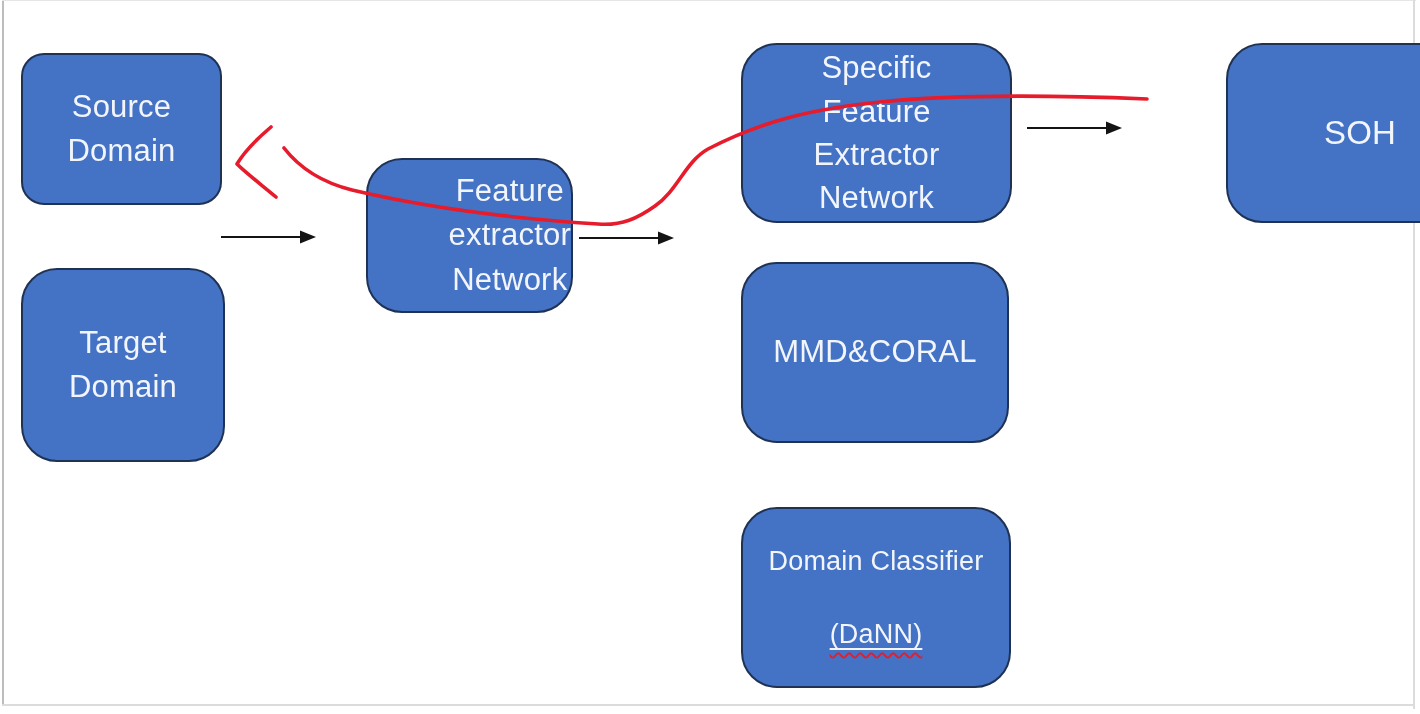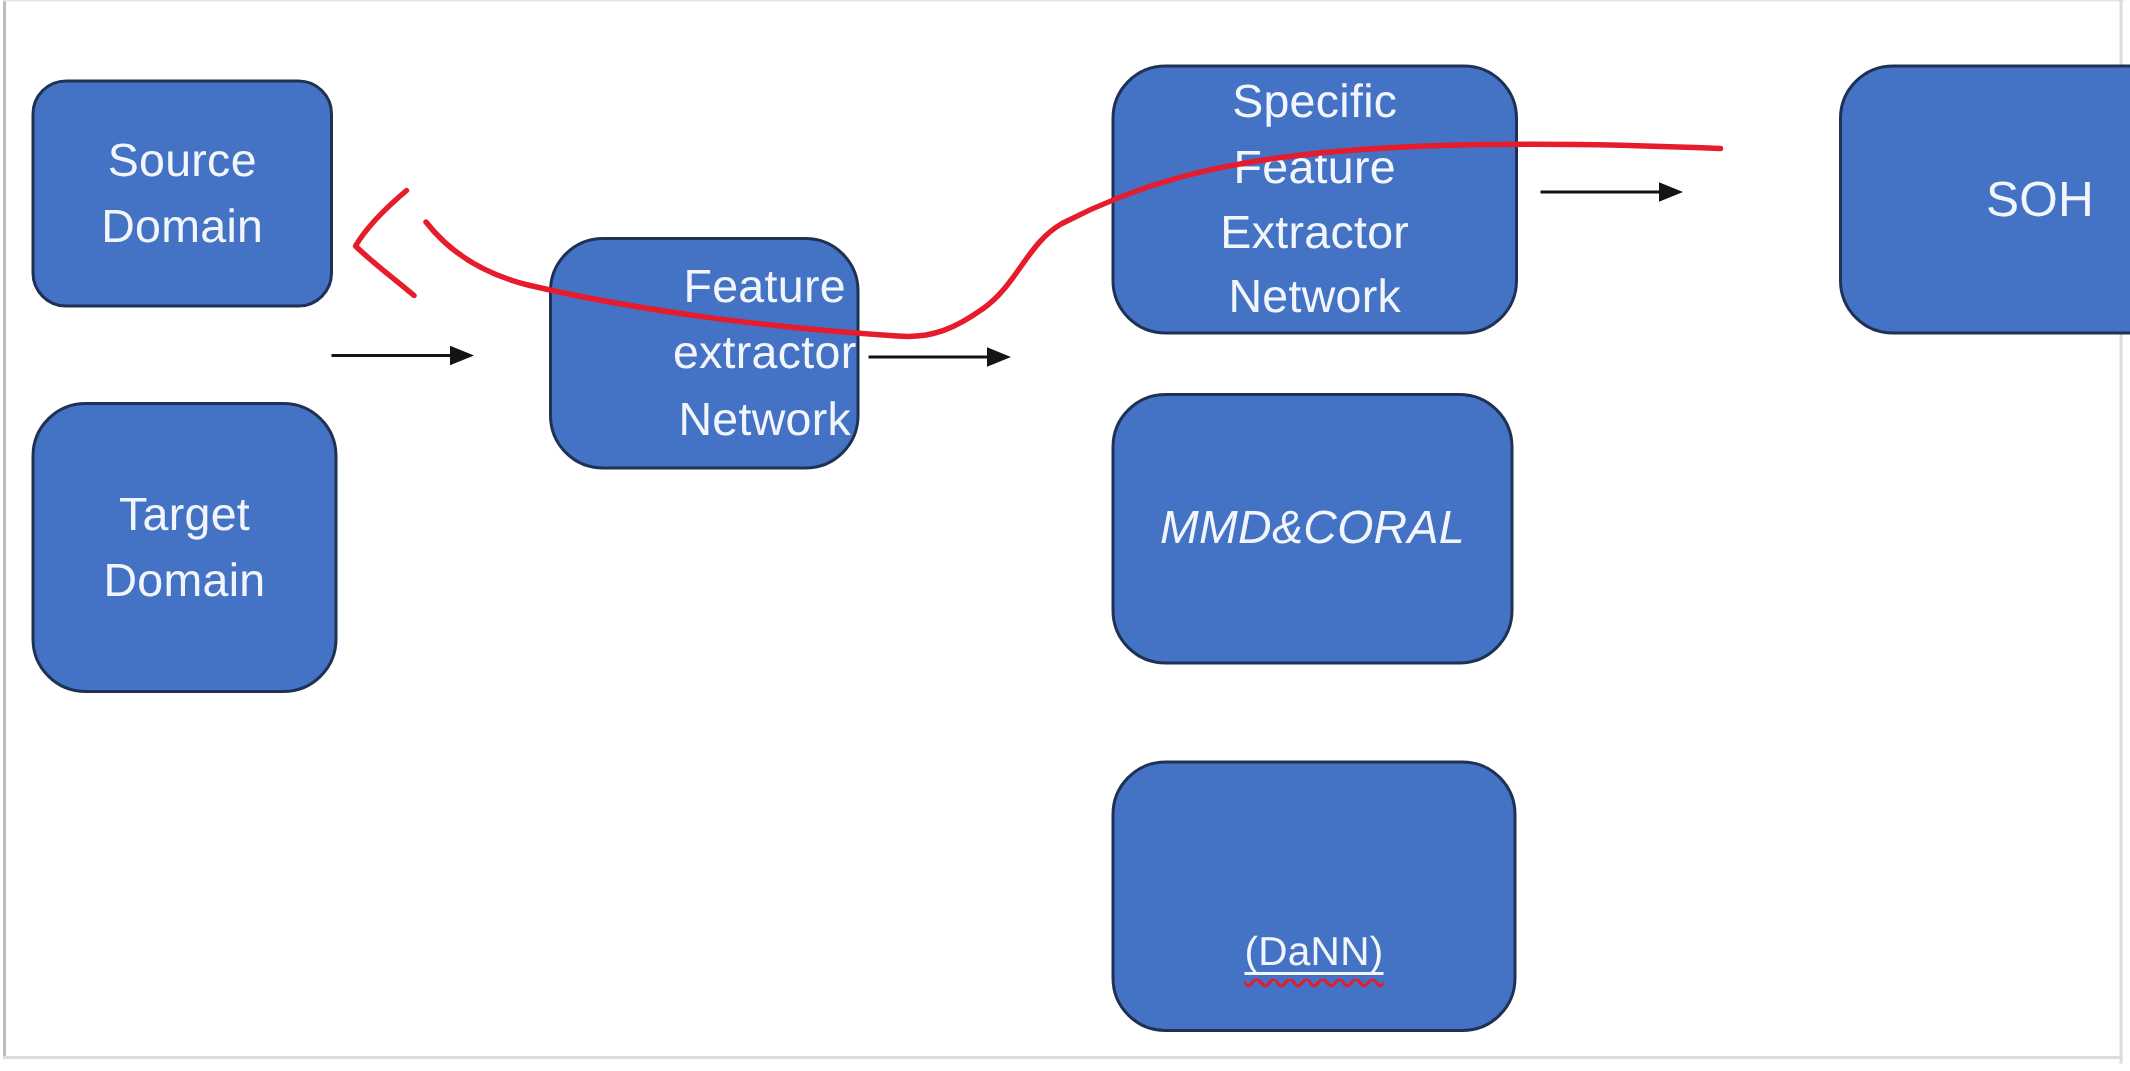--- a/index.html
+++ b/index.html
@@ -42,21 +42,21 @@
     white-space:pre-line;
     font-size:31px;
     line-height:1.42;
     letter-spacing:0.2px;
   }
   .n-source   {left:5px;   top:53px;  width:201px; height:152px;border-radius:23px;}
   .n-target   {left:5px;   top:268px; width:204px; height:194px;}
   .n-extractor{left:350px; top:158px; width:207px; height:155px;justify-content:flex-end;}
   .n-specific {left:725px; top:43px;  width:271px; height:180px;}
   .n-specific .label{line-height:1.4;}
-  .n-mmd      {left:725px; top:262px; width:268px; height:181px;font-style:italic;}
+  .n-mmd      {left:725px; top:262px; width:268px; height:181px;}
   .n-classifier{left:725px;top:507px; width:270px; height:181px;}
   .n-classifier .label{font-size:27px;line-height:1.35;}
   .n-soh      {left:1210px;top:43px;  width:268px; height:180px;}
   .n-soh .label{font-size:33px;}
 
   .u-white{
     text-decoration:underline;
     text-decoration-thickness:2px;
     text-underline-offset:5px;
   }
@@ -113,21 +113,21 @@
 Feature
 Extractor
 Network</span>
   </div>
 
   <div class="node n-mmd">
     <span class="label">MMD&amp;CORAL</span>
   </div>
 
   <div class="node n-classifier">
-    <span class="label"><br>
+    <span class="label"><span>Domain Classifier</span><br>
       <span class="u-white"><span class="u-red">(DaNN)</span></span>
     </span>
   </div>
 
   <div class="node n-soh">
     <span class="label">SOH</span>
   </div>
 
   <svg class="overlay" viewBox="0 0 1420 714">
 

